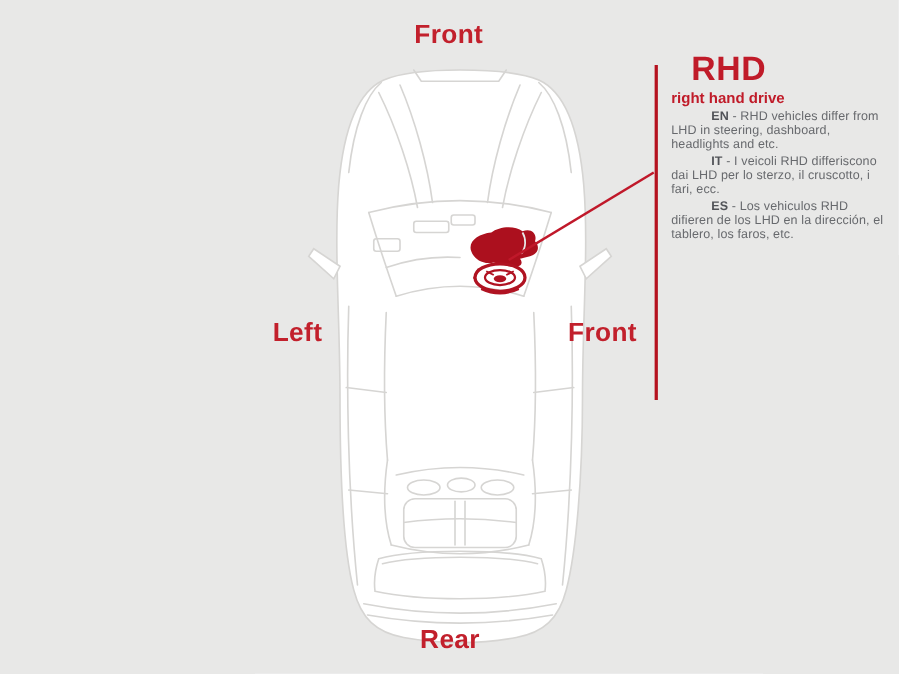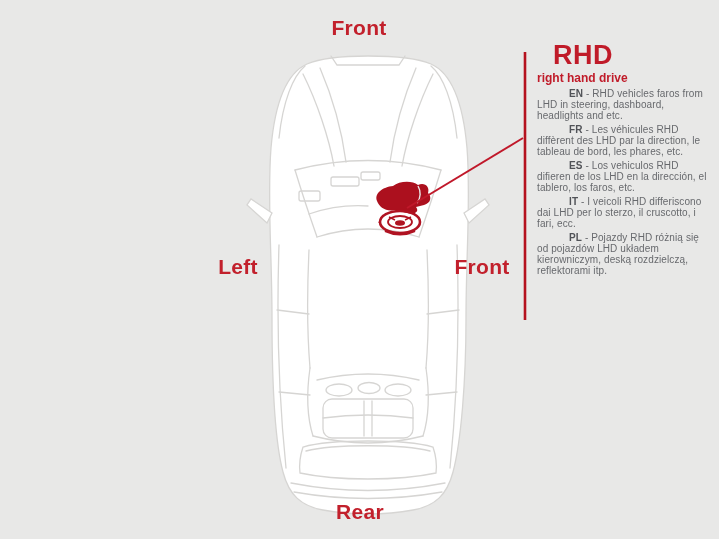--- a/index.html
+++ b/index.html
@@ -113,20 +113,18 @@
 
   <div class="dir-label lbl-front">Front</div>
   <div class="dir-label lbl-left">Left</div>
   <div class="dir-label lbl-right">Front</div>
   <div class="dir-label lbl-rear">Rear</div>
 
   <div class="panel-title">RHD</div>
   <div class="panel-subtitle">right hand drive</div>
 
   <div class="panel-body">
-    <p><b>EN</b> <span>- RHD vehicles faros from LHD in steering, dashboard, headlights and etc.</span></p>
-    <p><b>FR</b> <span>- Les véhicules RHD diffèrent des LHD par la direction, le tableau de bord, les phares, etc.</span></p>
+    <p><b>EN</b> <span>- RHD vehicles differ from LHD in steering, dashboard, headlights and etc.</span></p>
+    <p><b>IT</b> <span>- I veicoli RHD differiscono dai LHD per lo sterzo, il cruscotto, i fari, ecc.</span></p>
     <p><b>ES</b> <span>- Los vehiculos RHD difieren de los LHD en la dirección, el tablero, los faros, etc.</span></p>
-    <p><b>IT</b> <span>- I veicoli RHD differiscono dai LHD per lo sterzo, il cruscotto, i fari, ecc.</span></p>
-    <p><b>PL</b> <span>- Pojazdy RHD różnią się od pojazdów LHD układem kierowniczym, deską rozdzielczą, reflektorami itp.</span></p>
   </div>
 
 </div>
 
 </body></html>

